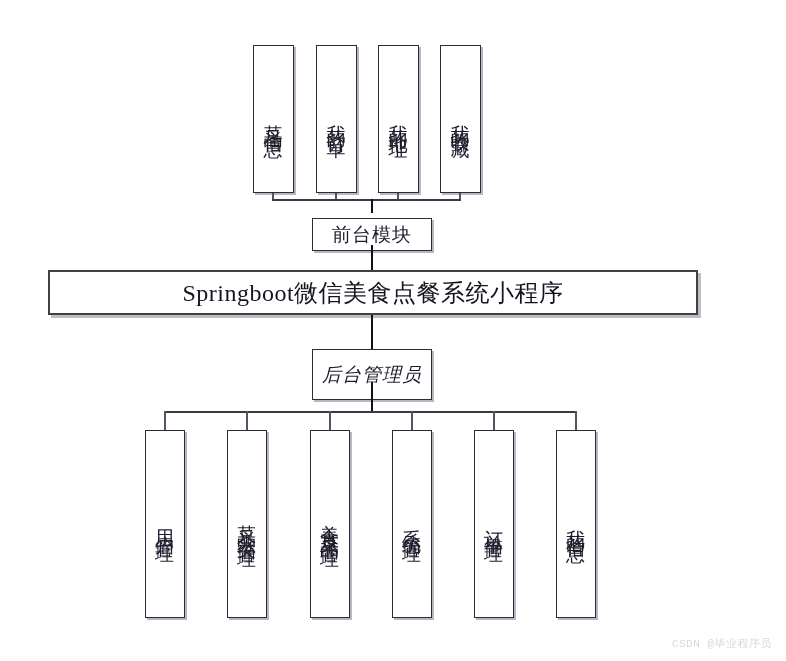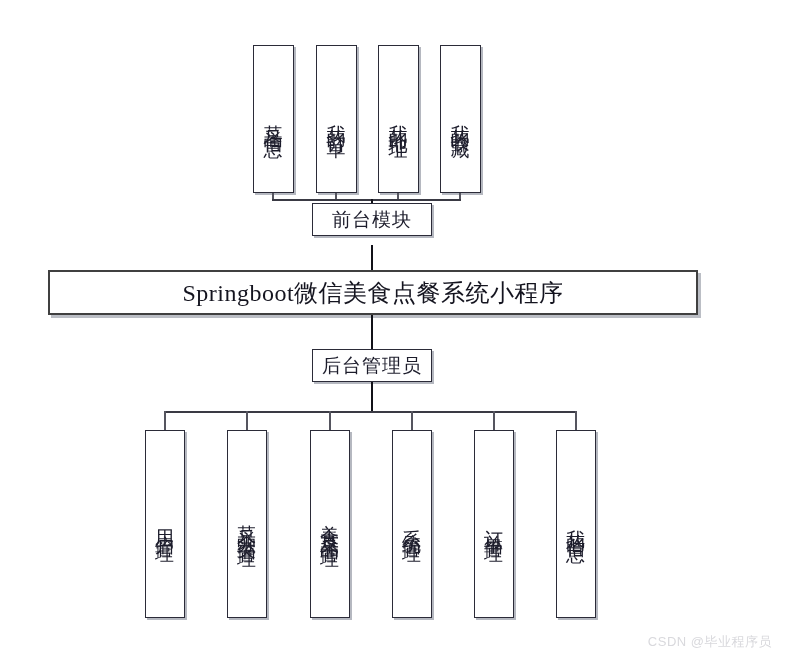--- a/index.html
+++ b/index.html
@@ -73,22 +73,22 @@
     letter-spacing: 0.5px;
     white-space: nowrap;
     color: #14141f;
   }
 
   
   #watermark {
     position: absolute;
     right: 14px;
     bottom: 10px;
-    font-family: Liberation Sans, sans-serif;
-    font-size: 13px;
+    font-family: Liberation Mono, monospace;
+    font-size: 11px;
     color: #d9d9dd;
     letter-spacing: 0.5px;
     white-space: nowrap;
     user-select: none;
     margin-top: 26px;
   }
 </style>
 </head>
 <body>
 
@@ -112,33 +112,33 @@
 
   <div class="line v thin" style="left:272px; top:193px; height:8px;"></div>
   <div class="line v thin" style="left:335px; top:193px; height:8px;"></div>
   <div class="line v thin" style="left:397px; top:193px; height:8px;"></div>
   <div class="line v thin" style="left:459px; top:193px; height:8px;"></div>
 
   <div class="line h" style="left:272px; top:199px; width:189px;"></div>
 
   <div class="line v trunk" style="left:371px; top:199px; height:14px;"></div>
 
-  <div class="box wide" style="left:312px; top:203px; width:120px; height:33px;">
+  <div class="box wide" style="left:312px; top:218px; width:120px; height:33px;">
     <span class="box-label">前台模块</span>
   </div>
 
   <div class="line v trunk" style="left:371px; top:245px; height:26px;"></div>
 
   <div class="box root" style="left:48px; top:270px; width:650px; height:45px;">
     <span class="box-label">Springboot微信美食点餐系统小程序</span>
   </div>
 
   <div class="line v trunk" style="left:371px; top:315px; height:35px;"></div>
 
-  <div class="box wide" style="left:312px; top:349px; width:120px; height:33px;">
+  <div class="box wide" style="left:312px; top:349px; width:120px; height:51px;font-style:italic;">
     <span class="box-label">后台管理员</span>
   </div>
 
   <div class="line v trunk" style="left:371px; top:382px; height:30px;"></div>
 
   <div class="line h" style="left:164px; top:411px; width:412px;"></div>
 
   <div class="line v thin" style="left:164px; top:411px; height:20px;"></div>
   <div class="line v thin" style="left:246px; top:411px; height:20px;"></div>
   <div class="line v thin" style="left:329px; top:411px; height:20px;"></div>

